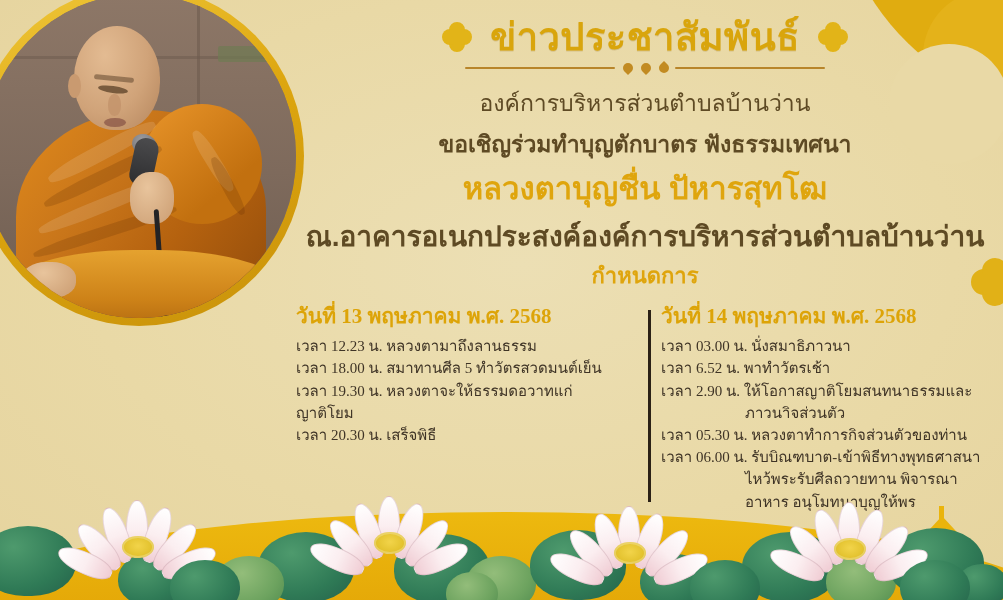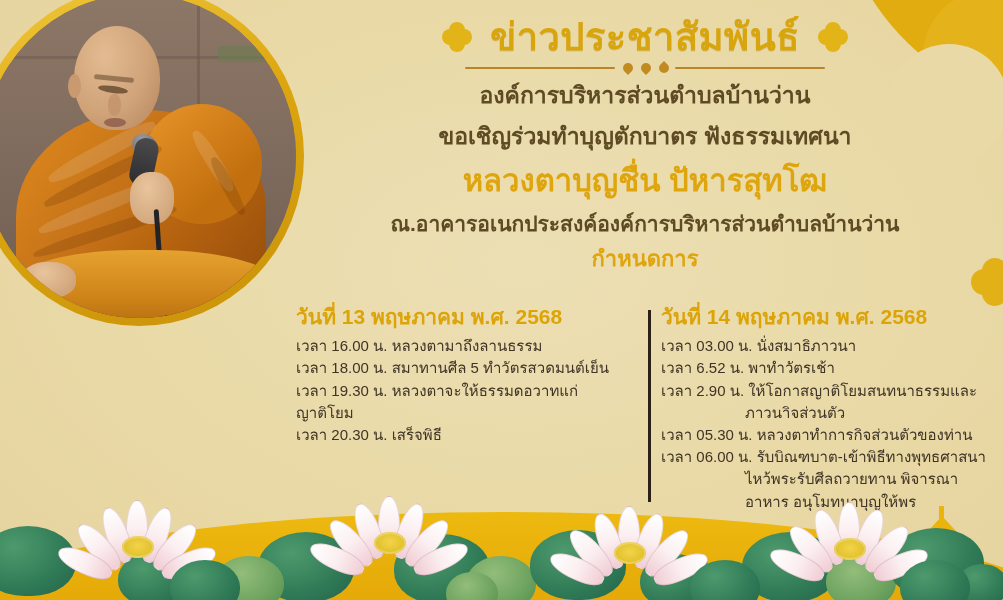--- a/index.html
+++ b/index.html
@@ -149,33 +149,33 @@
   .rule .bar.r{right:0;width:150px;}
   .rule .dot{
     position:absolute;top:2px;width:10px;height:10px;background:#c28b22;
     border-radius:50% 50% 50% 0;transform:rotate(-45deg);
   }
   .rule .dot.d1{left:158px;}
   .rule .dot.d2{left:176px;}
   .rule .dot.d3{left:194px;border-radius:50% 0 50% 50%;}
 
   .org{
-    font-size:23px;font-weight:bold;color:#5e4a24;margin-top:7px;line-height:1.2;
+    font-size:23px;font-weight:normal;color:#5e4a24;margin-top:15px;line-height:1.2;
     white-space:nowrap;
   }
   .invite{
     font-size:23px;font-weight:bold;color:#5e4a24;margin-top:14px;line-height:1.2;
     white-space:nowrap;
   }
   .monk-name{
     font-size:31px;font-weight:bold;color:#dfa50d;margin-top:11px;line-height:1.2;
     white-space:nowrap;
   }
   .venue{
-    font-size:21px;font-weight:bold;color:#5e4a24;margin-top:12px;line-height:1.25;
+    font-size:28px;font-weight:bold;color:#5e4a24;margin-top:12px;line-height:1.25;
     white-space:nowrap;
   }
   .agenda{
     font-size:22px;font-weight:bold;color:#dfa50d;margin-top:9px;line-height:1.2;
   }
 
   
   .edge-orn{
     position:absolute;right:-16px;top:258px;width:48px;height:48px;
   }
@@ -187,21 +187,21 @@
   .edge-orn .d{left:0;top:11px;transform:rotate(-135deg);}
   .edge-orn .e{left:11px;top:11px;border-radius:5px;}
 
   
   .schedule{
     position:absolute;
     left:296px; top:304px;
     width:690px;
     display:flex;
   }
-  .col{position:relative;}
+  .col{position:relative;font-family:Liberation Serif, serif;}
   .col.left{width:345px;padding-right:16px;box-sizing:border-box;}
   .col.right{width:345px;padding-left:20px;box-sizing:border-box;}
   .divider{
     position:absolute;
     left:648px; top:310px;
     width:3px; height:192px;
     background:#2b2116;
   }
   .day-head{
     font-size:21px;font-weight:bold;color:#dda408;margin-bottom:6px;line-height:1.2;
@@ -354,21 +354,21 @@
       <span class="c"></span>
       <span class="d"></span>
       <span class="e"></span>
   </div>
 
   <div class="divider"></div>
   <div class="schedule">
 
     <div class="col left">
       <div class="day-head">วันที่ 13 พฤษภาคม พ.ศ. 2568</div>
-      <div class="evt">เวลา 16.00 น. หลวงตามาถึงลานธรรม</div>
+      <div class="evt">เวลา 12.23 น. หลวงตามาถึงลานธรรม</div>
       <div class="evt">เวลา 18.00 น. สมาทานศีล 5 ทำวัตรสวดมนต์เย็น</div>
       <div class="evt">เวลา 19.30 น. หลวงตาจะให้ธรรมดอวาทแก่ญาติโยม</div>
       <div class="evt">เวลา 20.30 น. เสร็จพิธี</div>
     </div>
 
     <div class="col right">
       <div class="day-head">วันที่ 14 พฤษภาคม พ.ศ. 2568</div>
       <div class="evt">เวลา 03.00 น. นั่งสมาธิภาวนา</div>
       <div class="evt">เวลา 6.52 น. พาทำวัตรเช้า</div>
       <div class="evt">

